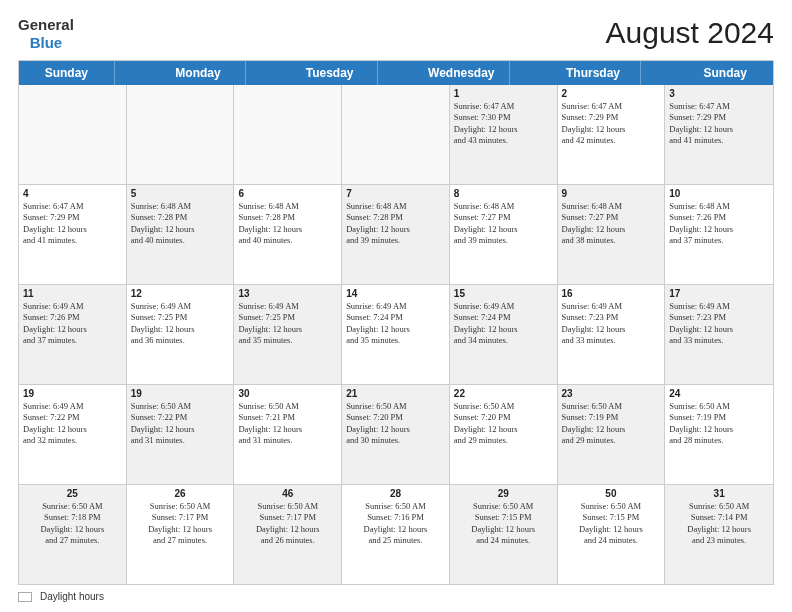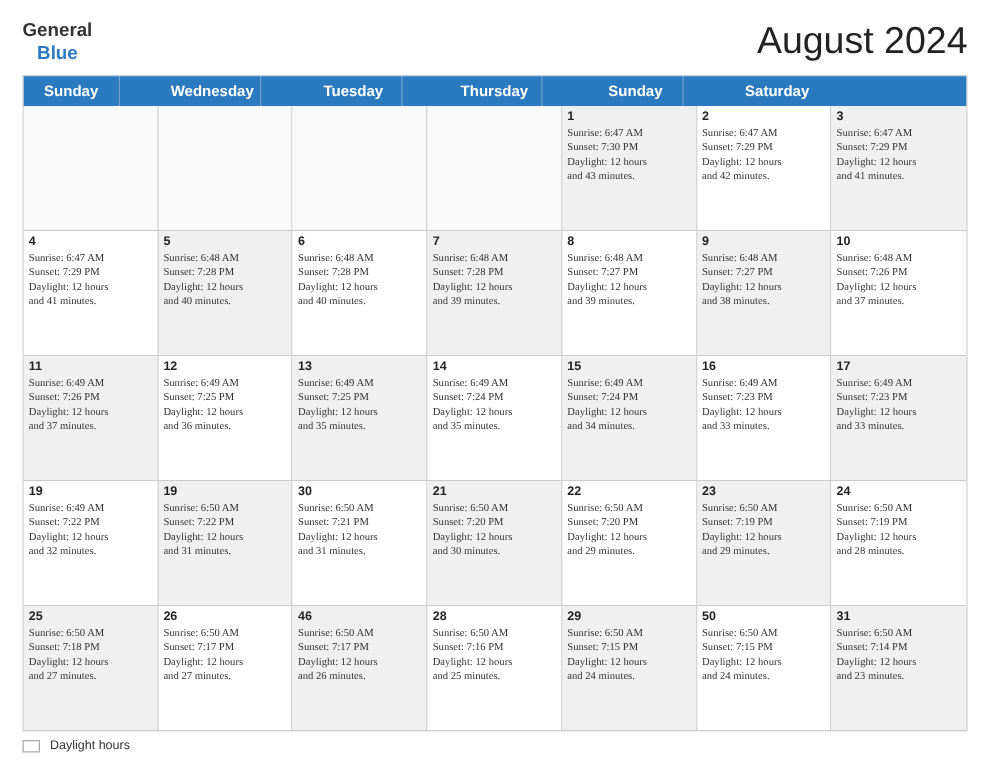--- a/index.html
+++ b/index.html
@@ -42,21 +42,21 @@
       color: #444;
     }
     .calendar {
       flex: 1;
       display: flex;
       flex-direction: column;
       border: 1px solid #ccc;
     }
     .cal-header-row {
       display: grid;
-      grid-template-columns: repeat(7, 1fr);
+      grid-template-columns: repeat(6, 1fr);
       background: #2a7abf;
       gap: 36px;
     }
     .cal-header-cell {
       color: #fff;
       font-size: 12px;
       font-weight: bold;
       padding: 5px 4px;
       text-align: center;
       border-right: 1px solid rgba(255,255,255,0.3);
@@ -66,21 +66,21 @@
       flex: 1;
       display: flex;
       flex-direction: column;
     }
     .cal-row {
       display: grid;
       grid-template-columns: repeat(7, 1fr);
       flex: 1;
       border-bottom: 1px solid #ccc;
     }
-    .cal-row:last-child { border-bottom: none; }
+    .cal-row:last-child { border-bottom: none; text-align: center; }
     .cal-cell {
       border-right: 1px solid #ccc;
       padding: 3px 4px;
       font-size: 9px;
       color: #333;
       background: #fff;
       vertical-align: top;
     }
     .cal-cell:last-child { border-right: none; }
     .cal-cell.empty { background: #f9f9f9; }
@@ -122,25 +122,25 @@
       
     </div>
     <div class="title-block">
       <div class="month-year">August 2024</div>
     </div>
   </div>
 
   <div class="calendar">
     <div class="cal-header-row" id="cal-header">
         <div class="cal-header-cell">Sunday</div>
+        <div class="cal-header-cell">Monday</div>
+        <div class="cal-header-cell">Tuesday</div>
         <div class="cal-header-cell">Wednesday</div>
-        <div class="cal-header-cell">Tuesday</div>
         <div class="cal-header-cell">Thursday</div>
         <div class="cal-header-cell">Sunday</div>
-        <div class="cal-header-cell">Saturday</div>
       </div>
     <div class="cal-body" id="cal-body">
         <div class="cal-row">
           <div class="cal-cell empty"></div>
           <div class="cal-cell empty"></div>
           <div class="cal-cell empty"></div>
           <div class="cal-cell empty"></div>
           <div class="cal-cell shaded">
             <div class="day-num">1</div>
             <div class="cell-text" style="white-space: pre-line;">Sunrise: 6:47 AM

